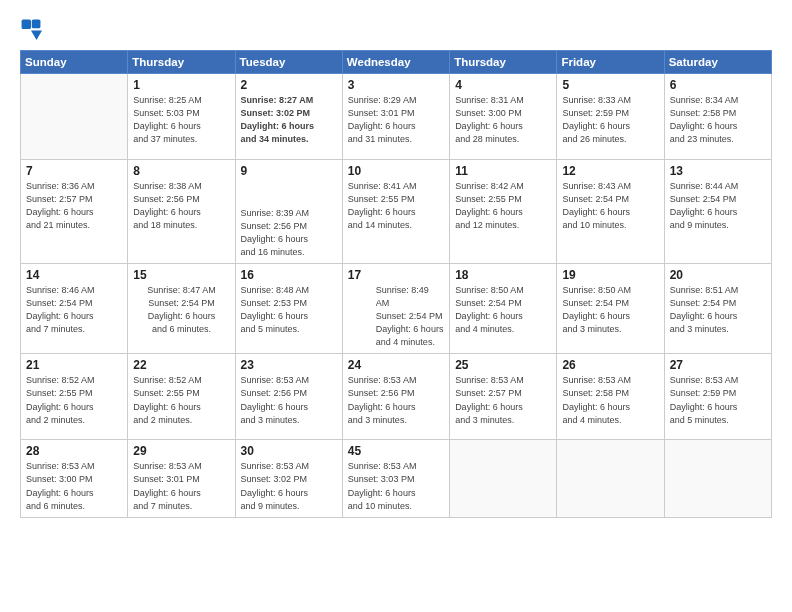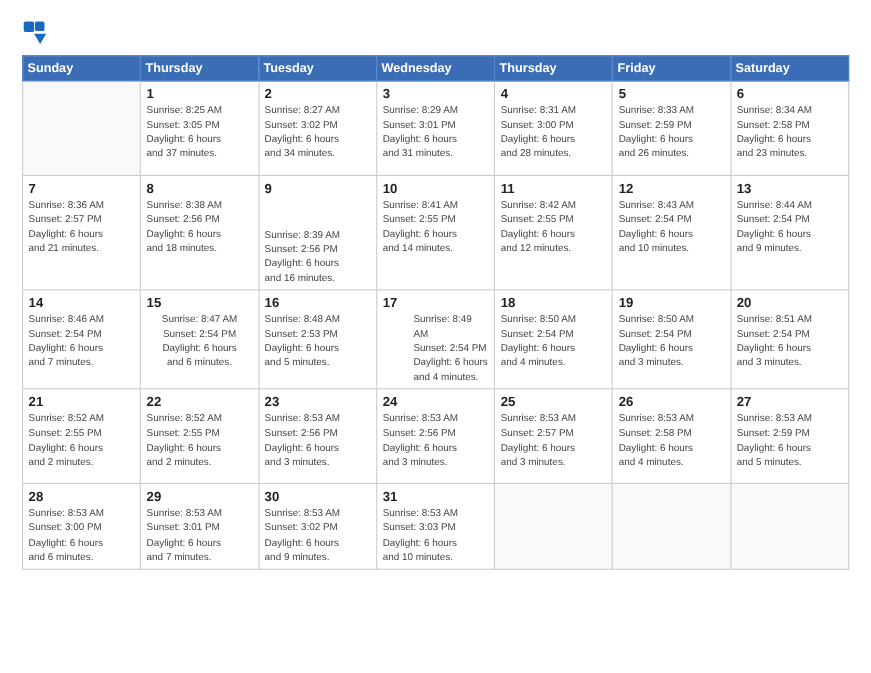--- a/index.html
+++ b/index.html
@@ -124,27 +124,27 @@
           <th>Friday</th>
           <th>Saturday</th>
         </tr>
     </thead>
     <tbody id="calendar-body">
     <tr class="week-row">
           <td class="empty"></td>
           <td>
             <span class="day-num">1</span>
             <div class="day-info" style="white-space: pre-line;">Sunrise: 8:25 AM
-Sunset: 3:05 PM
+Sunset: 5:03 PM
 Daylight: 6 hours
 and 37 minutes.</div>
           </td>
           <td>
             <span class="day-num">2</span>
-            <div class="day-info" style="white-space: pre-line;">Sunrise: 8:27 AM
+            <div class="day-info" style="white-space: pre-line; font-weight: bold;">Sunrise: 8:27 AM
 Sunset: 3:02 PM
 Daylight: 6 hours
 and 34 minutes.</div>
           </td>
           <td>
             <span class="day-num">3</span>
             <div class="day-info" style="white-space: pre-line;">Sunrise: 8:29 AM
 Sunset: 3:01 PM
 Daylight: 6 hours
 and 31 minutes.</div>
@@ -340,21 +340,21 @@
 and 7 minutes.</div>
           </td>
           <td>
             <span class="day-num">30</span>
             <div class="day-info" style="white-space: pre-line;">Sunrise: 8:53 AM
 Sunset: 3:02 PM
 Daylight: 6 hours
 and 9 minutes.</div>
           </td>
           <td>
-            <span class="day-num">31</span>
+            <span class="day-num">45</span>
             <div class="day-info" style="white-space: pre-line;">Sunrise: 8:53 AM
 Sunset: 3:03 PM
 Daylight: 6 hours
 and 10 minutes.</div>
           </td>
           <td class="empty"></td>
           <td class="empty"></td>
           <td class="empty"></td>
         </tr>
       </tbody>

